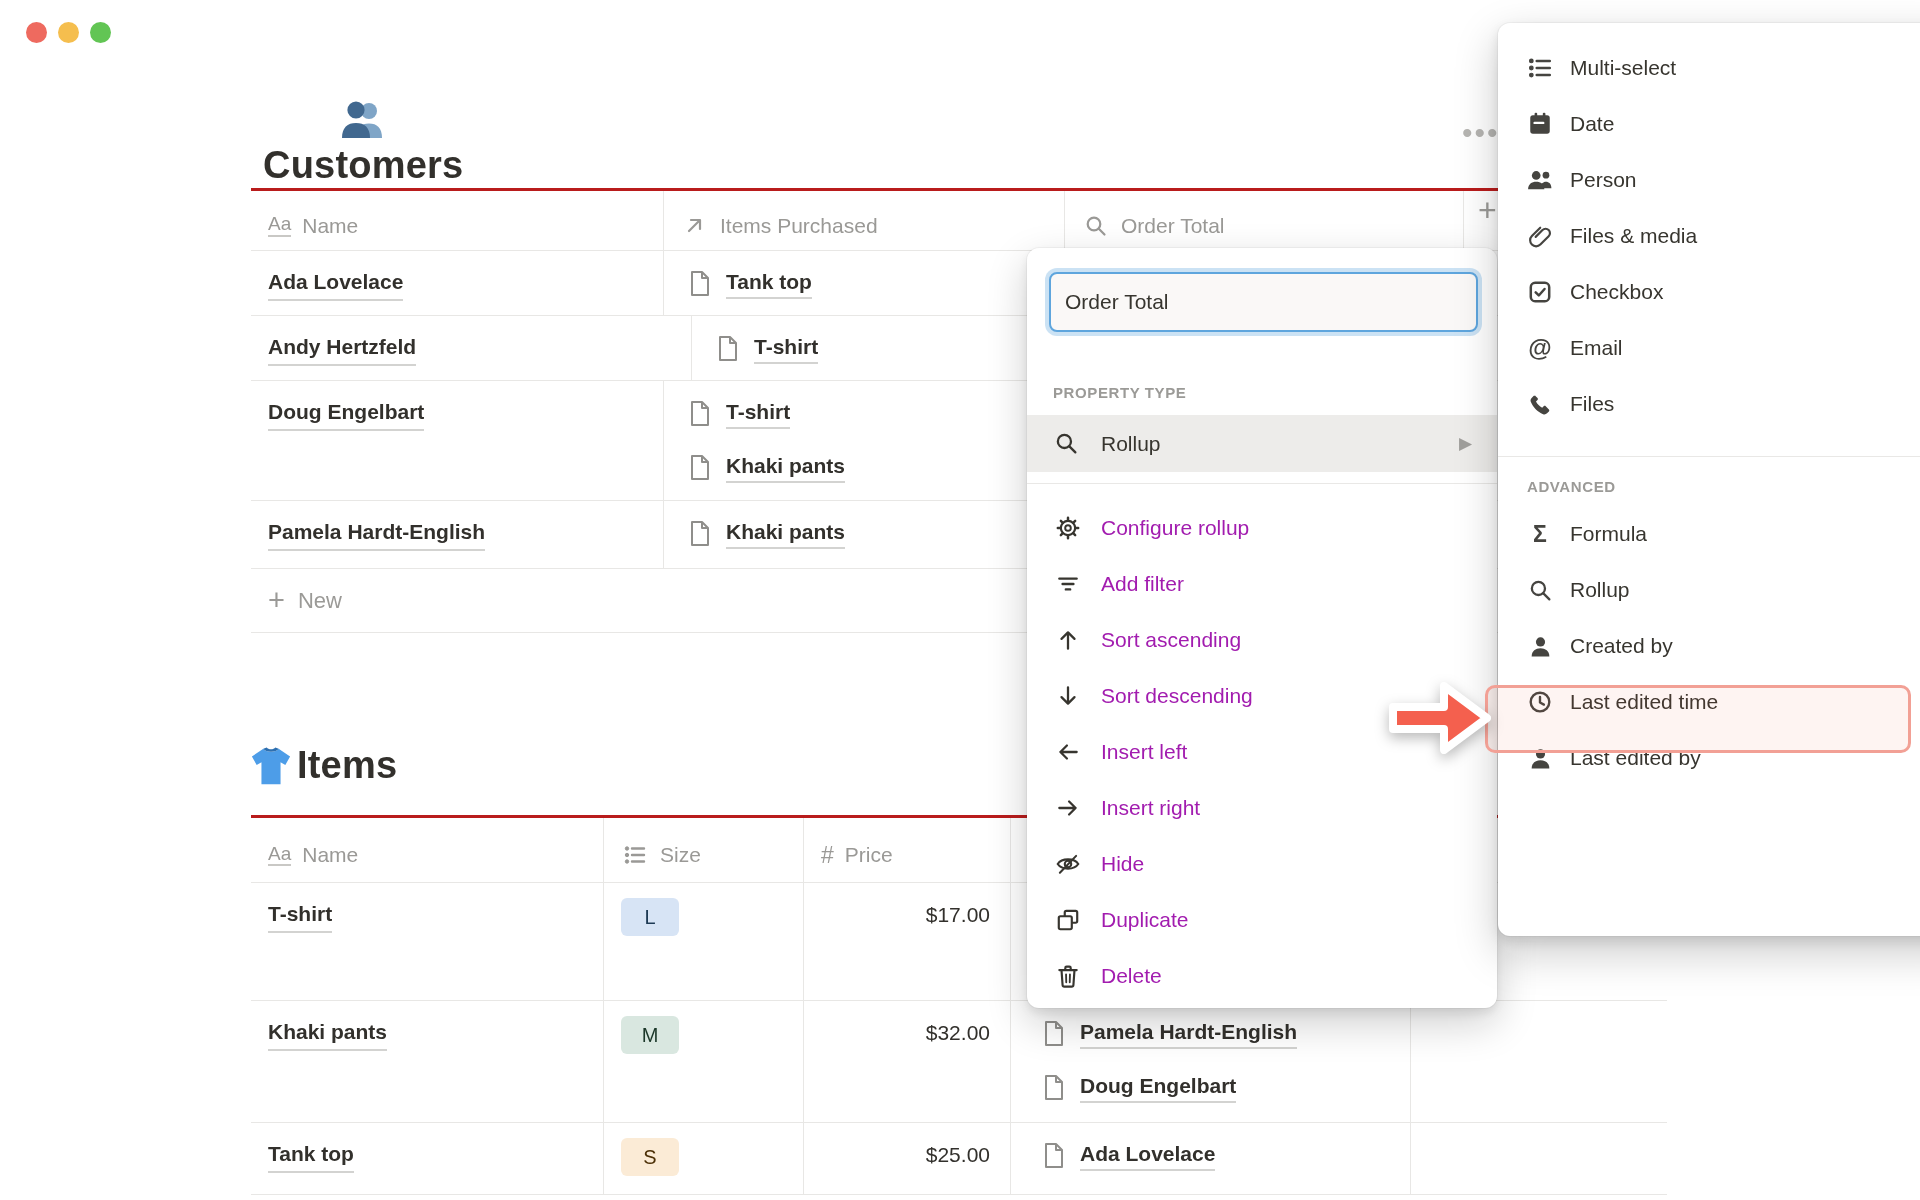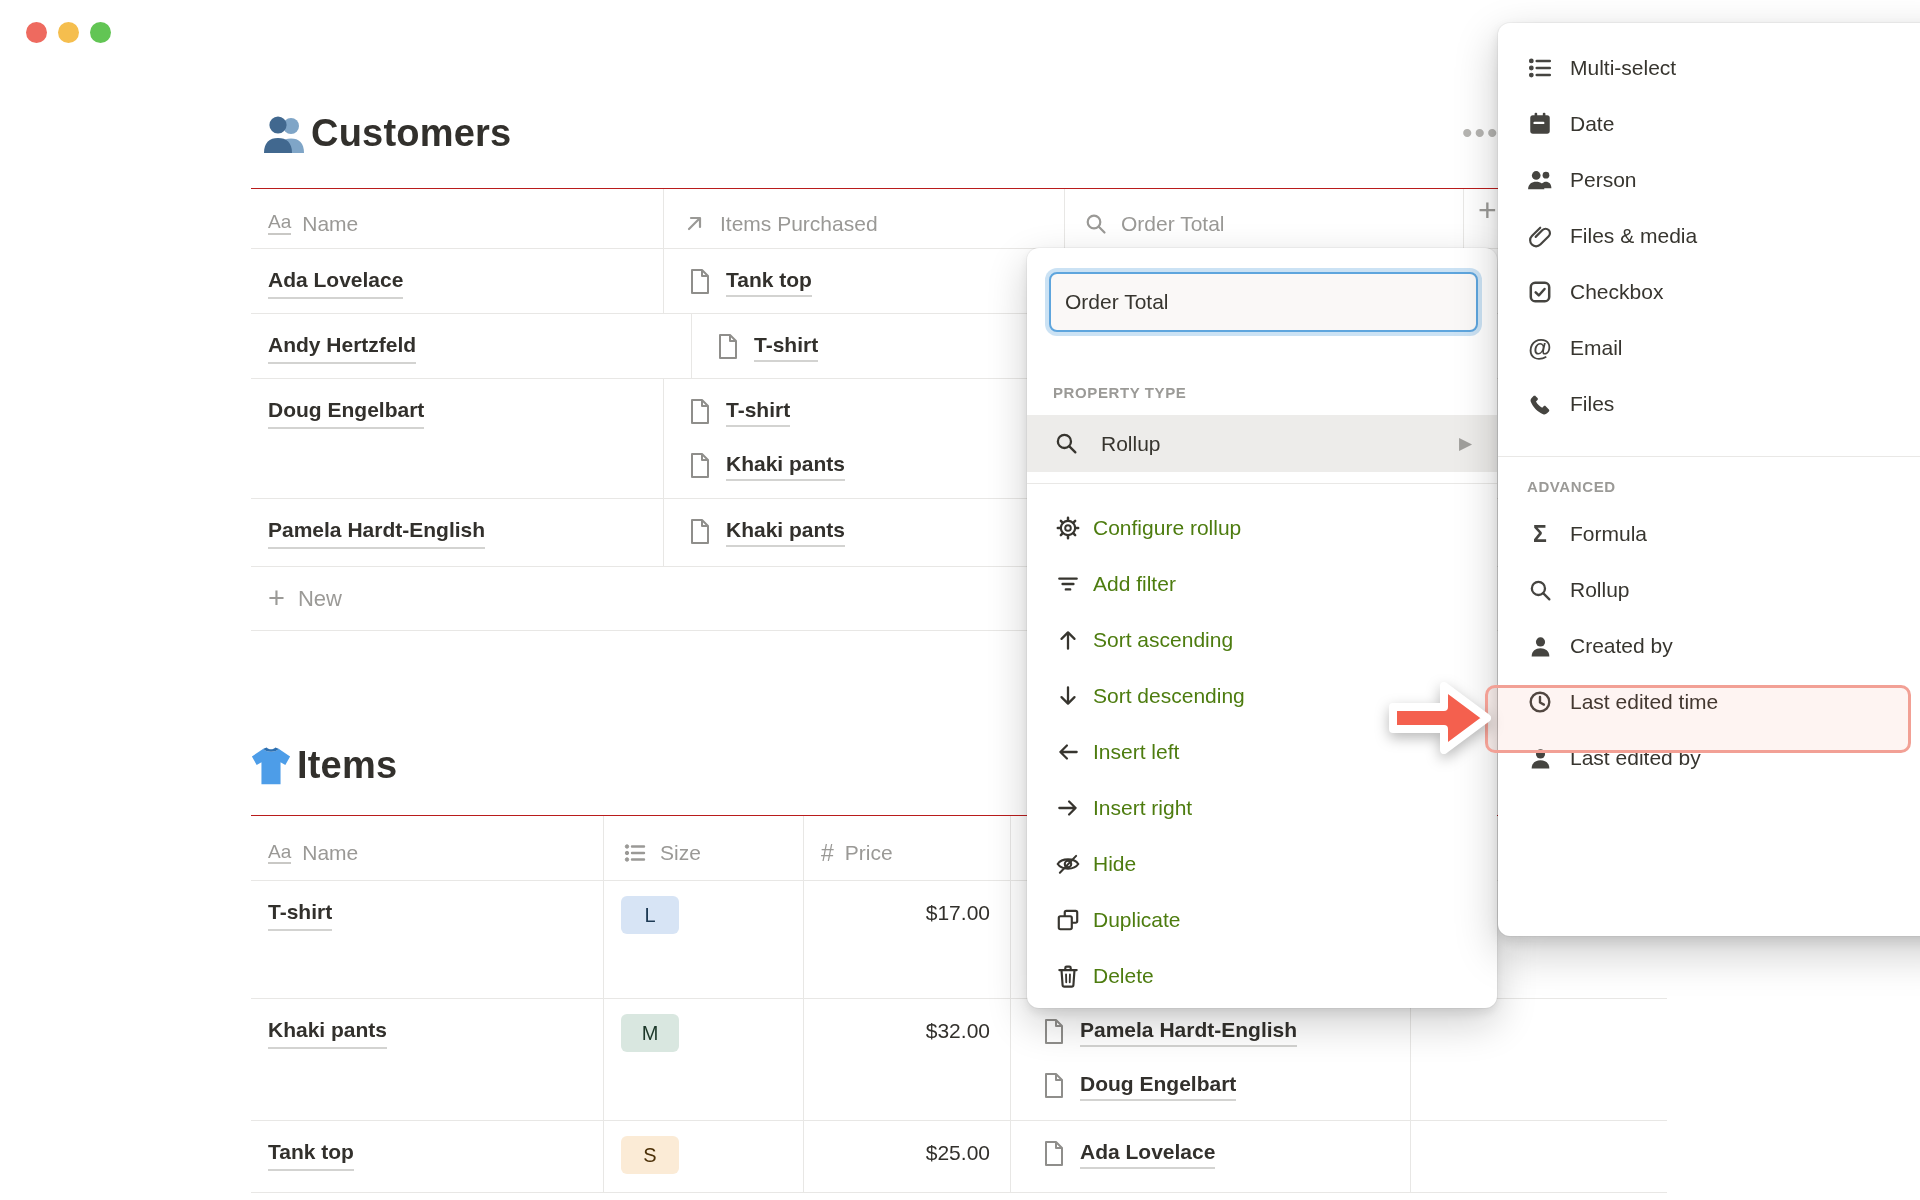--- a/index.html
+++ b/index.html
@@ -13,21 +13,21 @@
 
   
   .sec-title{position:absolute;display:flex;align-items:center;gap:4px;}
   .sec-title .t{font-size:38px;font-weight:700;color:#32302C;letter-spacing:.2px;}
   .emoji-ic{width:44px;height:42px;display:inline-block;}
 
   .more-dots{position:absolute;left:1462px;top:116px;font-size:30px;letter-spacing:2px;color:#B6B5B2;z-index:2;}
   .add-col-plus{position:absolute;left:1478px;top:192px;font-size:32px;font-weight:300;color:#9B9A97;z-index:2;}
 
   
-  .ntable{position:absolute;left:251px;border-top:1px solid #b91c1c;box-sizing:border-box;}
+  .ntable{position:absolute;left:251px;border-top:3px solid #b91c1c;box-sizing:border-box;}
   .trow{display:grid;box-sizing:border-box;border-bottom:1px solid #E8E7E5;}
   .c-cols{grid-template-columns:412px 401px 399px 204px;}
   .i-cols{grid-template-columns:352px 200px 207px 400px 257px;}
   .cell{box-sizing:border-box;padding:10px 8px 0 17px;overflow:hidden;}
   .cell.sep{border-left:1px solid #E8E7E5;}
   .hcell{display:flex;align-items:center;gap:11px;color:#9A9996;font-size:21px;font-weight:400;}
   .hic{display:inline-flex;align-items:center;justify-content:center;width:28px;height:28px;flex:none;}
   .aa-ic{font-size:19px;color:#9A9996;border-bottom:2px solid #C9C8C5;line-height:1.05;padding-bottom:1px;}
   .hash-ic{font-size:23px;color:#9A9996;font-weight:500;}
   .name-link{display:inline-block;font-size:21px;font-weight:600;color:#32302C;line-height:34px;
@@ -52,21 +52,21 @@
         border:2px solid #5EA5DD;border-radius:8px;box-shadow:0 0 0 4px rgba(94,165,221,.32);
         background:#FAF8F7;font-family:inherit;font-size:21px;color:#37352F;padding:0 14px;outline:none;}
   .sect-label{font-size:15px;font-weight:600;letter-spacing:.6px;color:#9B9A97;}
   .menu .sect-label{margin:52px 0 0 26px;}
   .type-row{margin-top:14px;height:57px;background:#EDECEA;display:flex;align-items:center;padding:0 25px 0 26px;box-sizing:border-box;cursor:pointer;}
   .type-row .lbl{font-size:21px;color:#37352F;margin-left:22px;flex:1;}
   .chev{color:#A09F9C;font-size:17px;}
   .menu-div{height:1px;background:#E9E8E6;margin-top:11px;}
   .mlist{padding-top:16px;}
   .mi{height:56px;display:flex;align-items:center;padding:0 26px 0 28px;box-sizing:border-box;cursor:pointer;}
-  .mi .lbl{font-size:21px;color:#4d7c0f;margin-left:12px;text-align:center;}
+  .mi .lbl{font-size:21px;color:#a21caf;margin-left:20px;text-align:center;}
   .mic{width:26px;height:26px;flex:none;display:flex;align-items:center;justify-content:center;}
 
   
   .panel{position:absolute;left:1498px;top:23px;width:474px;height:913px;background:#fff;border-radius:12px;
         box-shadow:0 0 0 1px rgba(15,15,15,.04),0 5px 12px rgba(15,15,15,.1),0 16px 44px rgba(15,15,15,.22);
         z-index:40;box-sizing:border-box;padding-top:17px;overflow:hidden;}
   .pi{height:56px;display:flex;align-items:center;padding:0 18px 0 29px;box-sizing:border-box;cursor:pointer;}
   .pi .lbl{font-size:21px;color:#37352F;margin-left:17px;}
   .pic{width:26px;height:26px;flex:none;display:flex;align-items:center;justify-content:center;}
   .panel-div{height:1px;background:#E9E8E6;margin-top:24px;}
@@ -112,21 +112,21 @@
 </svg>
 
 <div class="stage">
 
   <div class="traffic">
     <div class="light" style="background-color: rgb(238, 106, 95);"></div>
     <div class="light" style="background-color: rgb(245, 190, 78);"></div>
     <div class="light" style="background-color: rgb(98, 197, 84);"></div>
   </div>
 
-  <div class="sec-title" style="left:263px;top:112px;">
+  <div class="sec-title" style="left:263px;top:98px;flex-direction:column;">
     <svg class="emoji-ic" viewBox="0 0 44 42">
       <circle cx="28" cy="13" r="8" fill="#7FA5C7"></circle>
       <path d="M15 40 c0-10 5-14.5 13-14.5 s13 4.5 13 14.5 z" fill="#7FA5C7"></path>
       <circle cx="15" cy="12" r="8.6" fill="#41688F"></circle>
       <path d="M1 40 c0-10.5 5.5-15 14-15 s14 4.5 14 15 z" fill="#41688F"></path>
     </svg>
     <span class="t">Customers</span>
   </div>
   <div class="more-dots">•••</div>
   <div class="add-col-plus">+</div>

